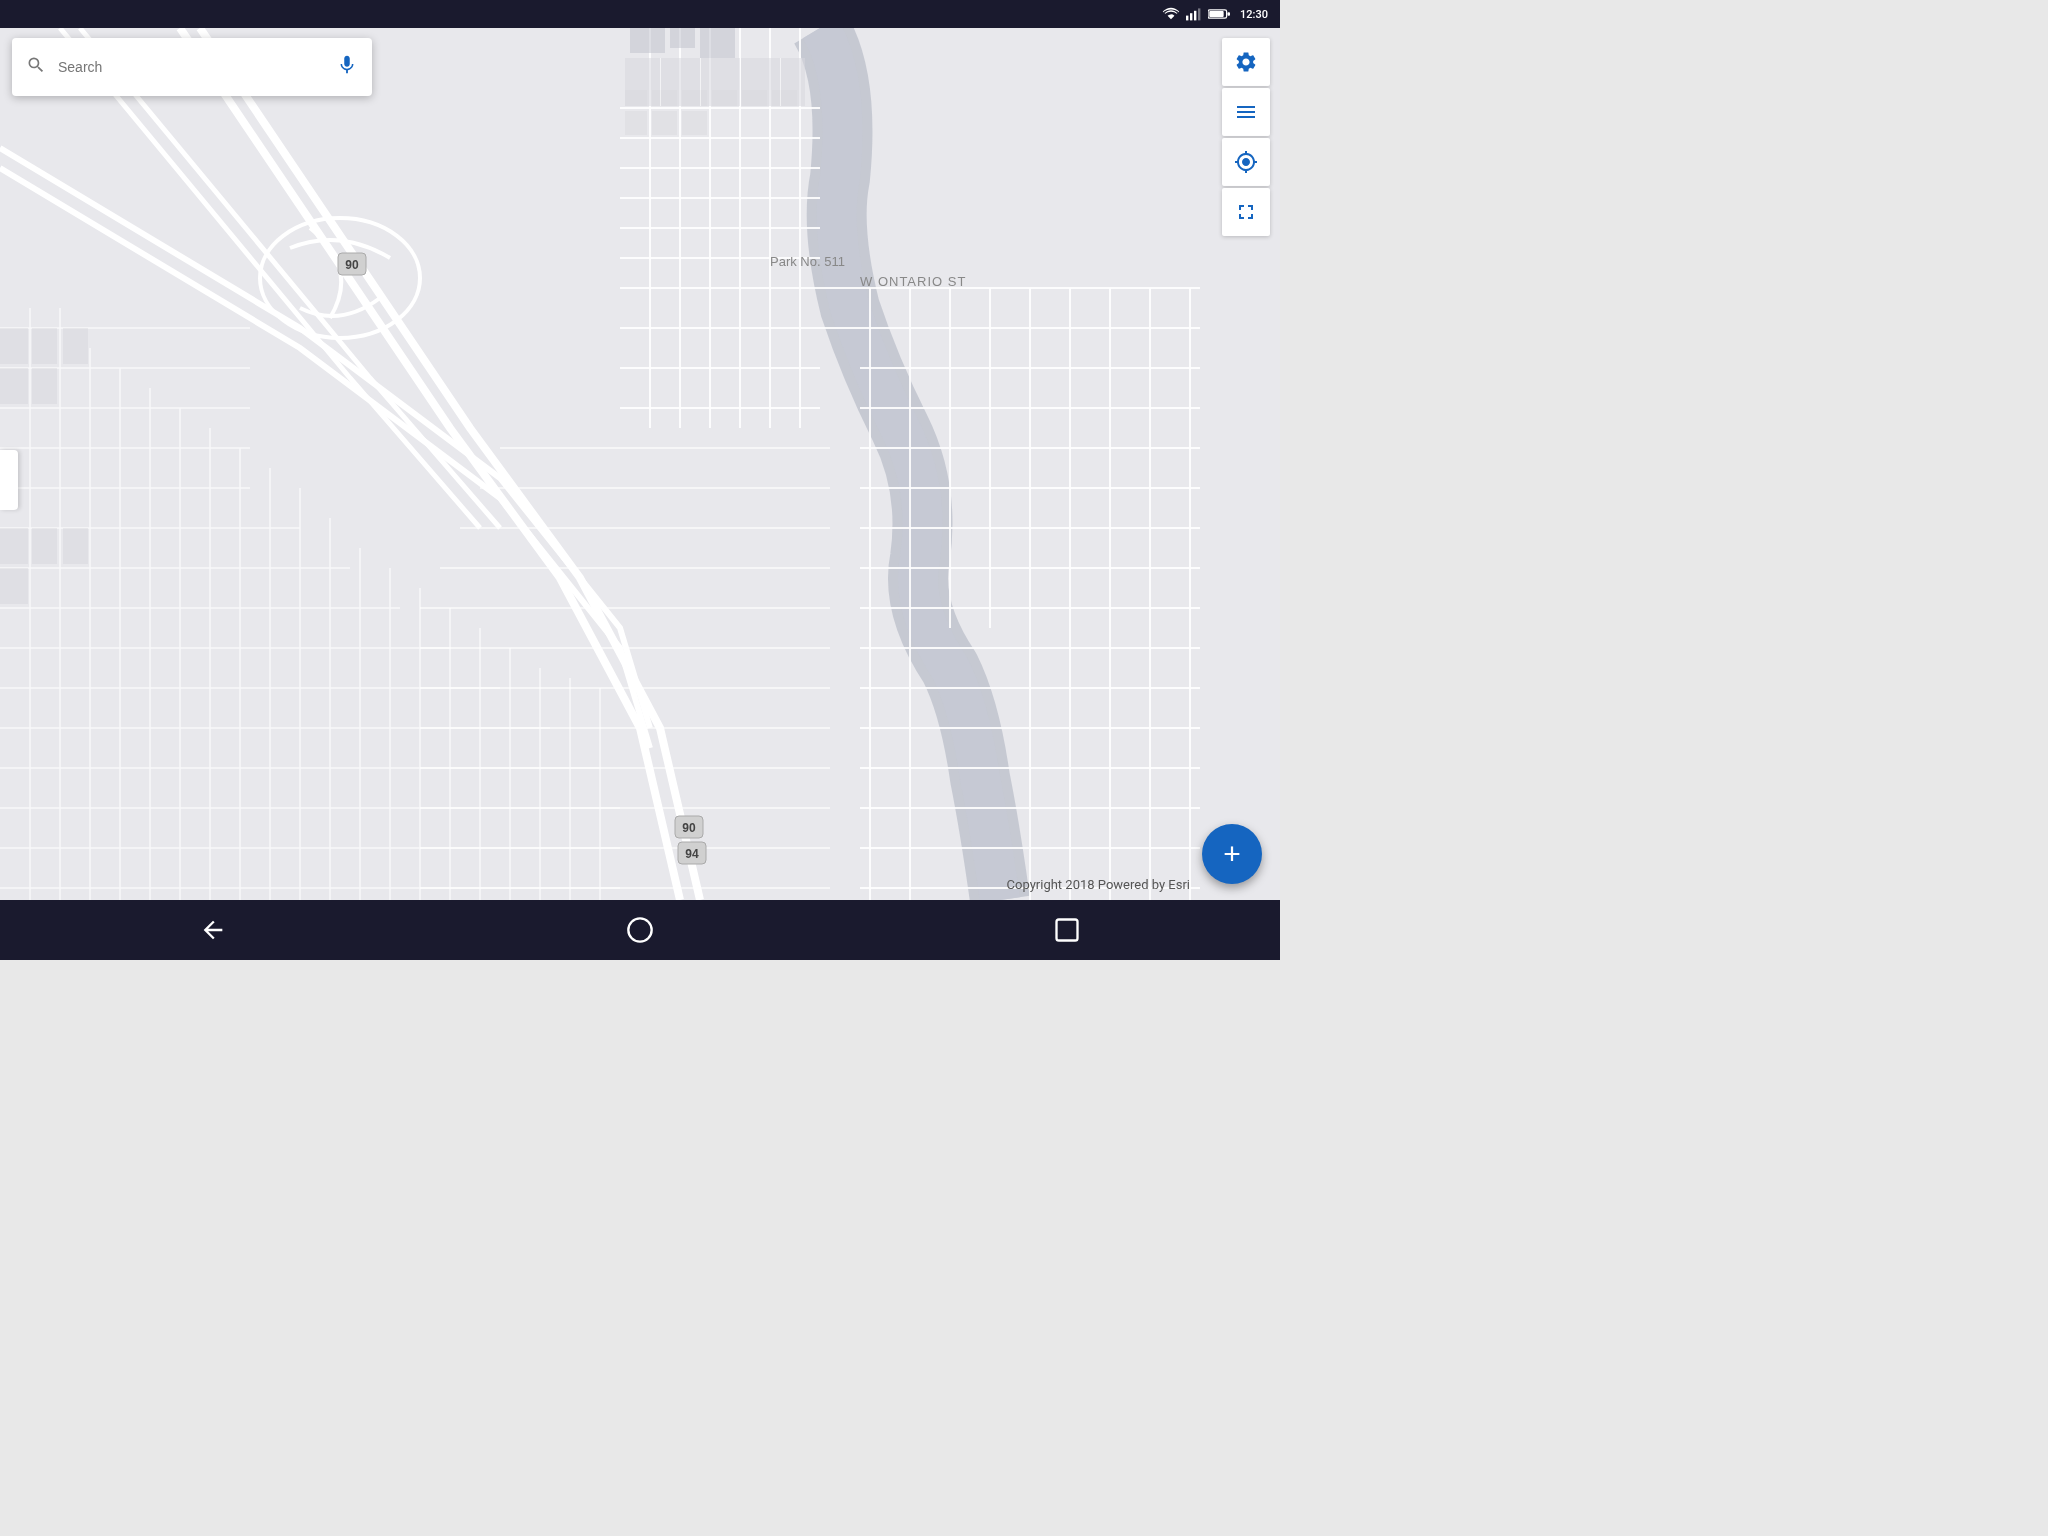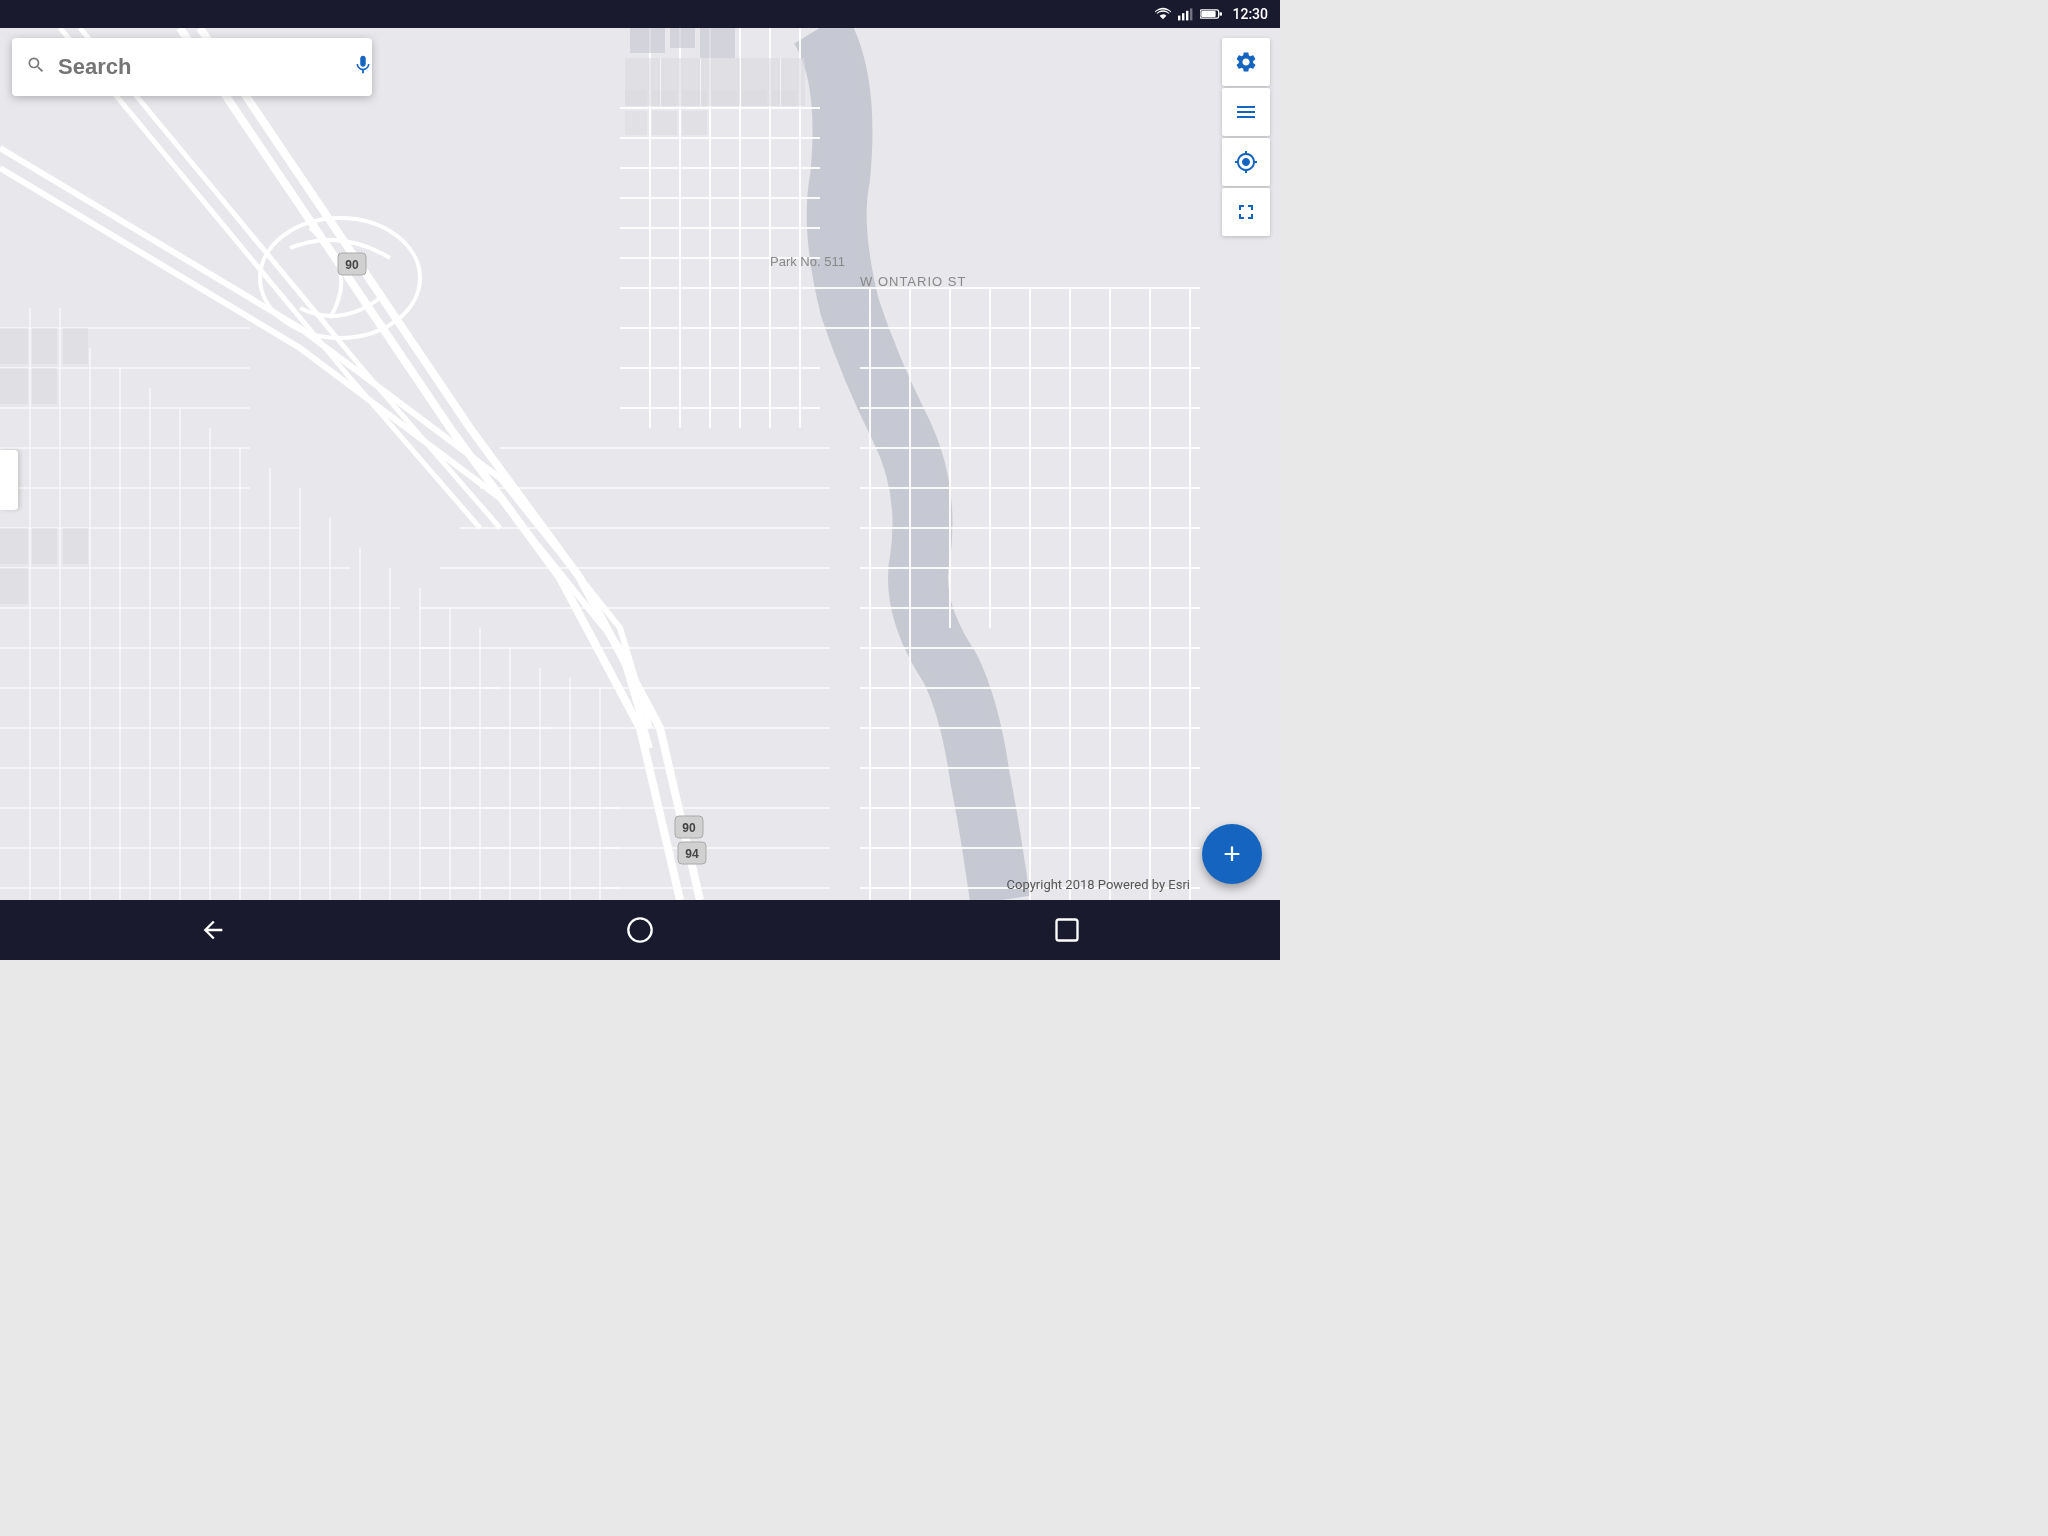--- a/index.html
+++ b/index.html
@@ -70,24 +70,23 @@
     #search-bar .search-icon-wrap {
       color: #777;
       margin-right: 12px;
       font-size: 18px;
     }
 
     #search-bar input {
       flex: 1;
       border: none;
       outline: none;
-      font-size: 22px;
+      font-size: 14px;
       color: #0c4a6e;
       background: transparent;
-      font-weight: bold;
     }
 
     #search-bar .mic-icon-wrap {
       color: #1565C0;
       font-size: 20px;
       cursor: pointer;
     }
 
     
     #right-toolbar {
@@ -216,21 +215,21 @@
       <rect x="5" y="7" width="3" height="9"></rect>
       <rect x="10" y="4" width="3" height="12"></rect>
       <rect x="15" y="1" width="3" height="15" fill="rgba(255,255,255,0.4)"></rect>
     </svg>
 
     <svg width="22" height="12" viewBox="0 0 26 14" fill="white">
       <rect x="0" y="2" width="22" height="10" rx="2" stroke="white" stroke-width="1.5" fill="none"></rect>
       <rect x="1.5" y="3.5" width="17" height="7" rx="1" fill="white"></rect>
       <rect x="23" y="5" width="3" height="4" rx="1" fill="white"></rect>
     </svg>
-    <span style="color:white;font-size:14px;font-weight:500;margin-left:4px;">12:30</span>
+    <span style="color:white;font-size:11px;font-weight:500;margin-left:4px;">12:30</span>
   </div>
 </div>
 
 <div id="map-container">
   <svg id="map-svg" viewBox="0 0 1280 872" preserveAspectRatio="xMidYMid slice">
 
     <rect width="1280" height="872" fill="#e8e8ec"></rect>
 
     <path d="M 820 0 Q 850 50 840 150 Q 830 200 850 280 Q 870 340 900 400 Q 930 460 920 530 Q 910 580 950 640 Q 970 680 980 750 Q 990 800 1000 872" stroke="#b8bcc8" stroke-width="60" fill="none" opacity="0.7"></path>
     <path d="M 820 0 Q 850 50 840 150 Q 830 200 850 280 Q 870 340 900 400 Q 930 460 920 530 Q 910 580 950 640 Q 970 680 980 750 Q 990 800 1000 872" stroke="#c5c9d4" stroke-width="40" fill="none" opacity="0.9"></path>

